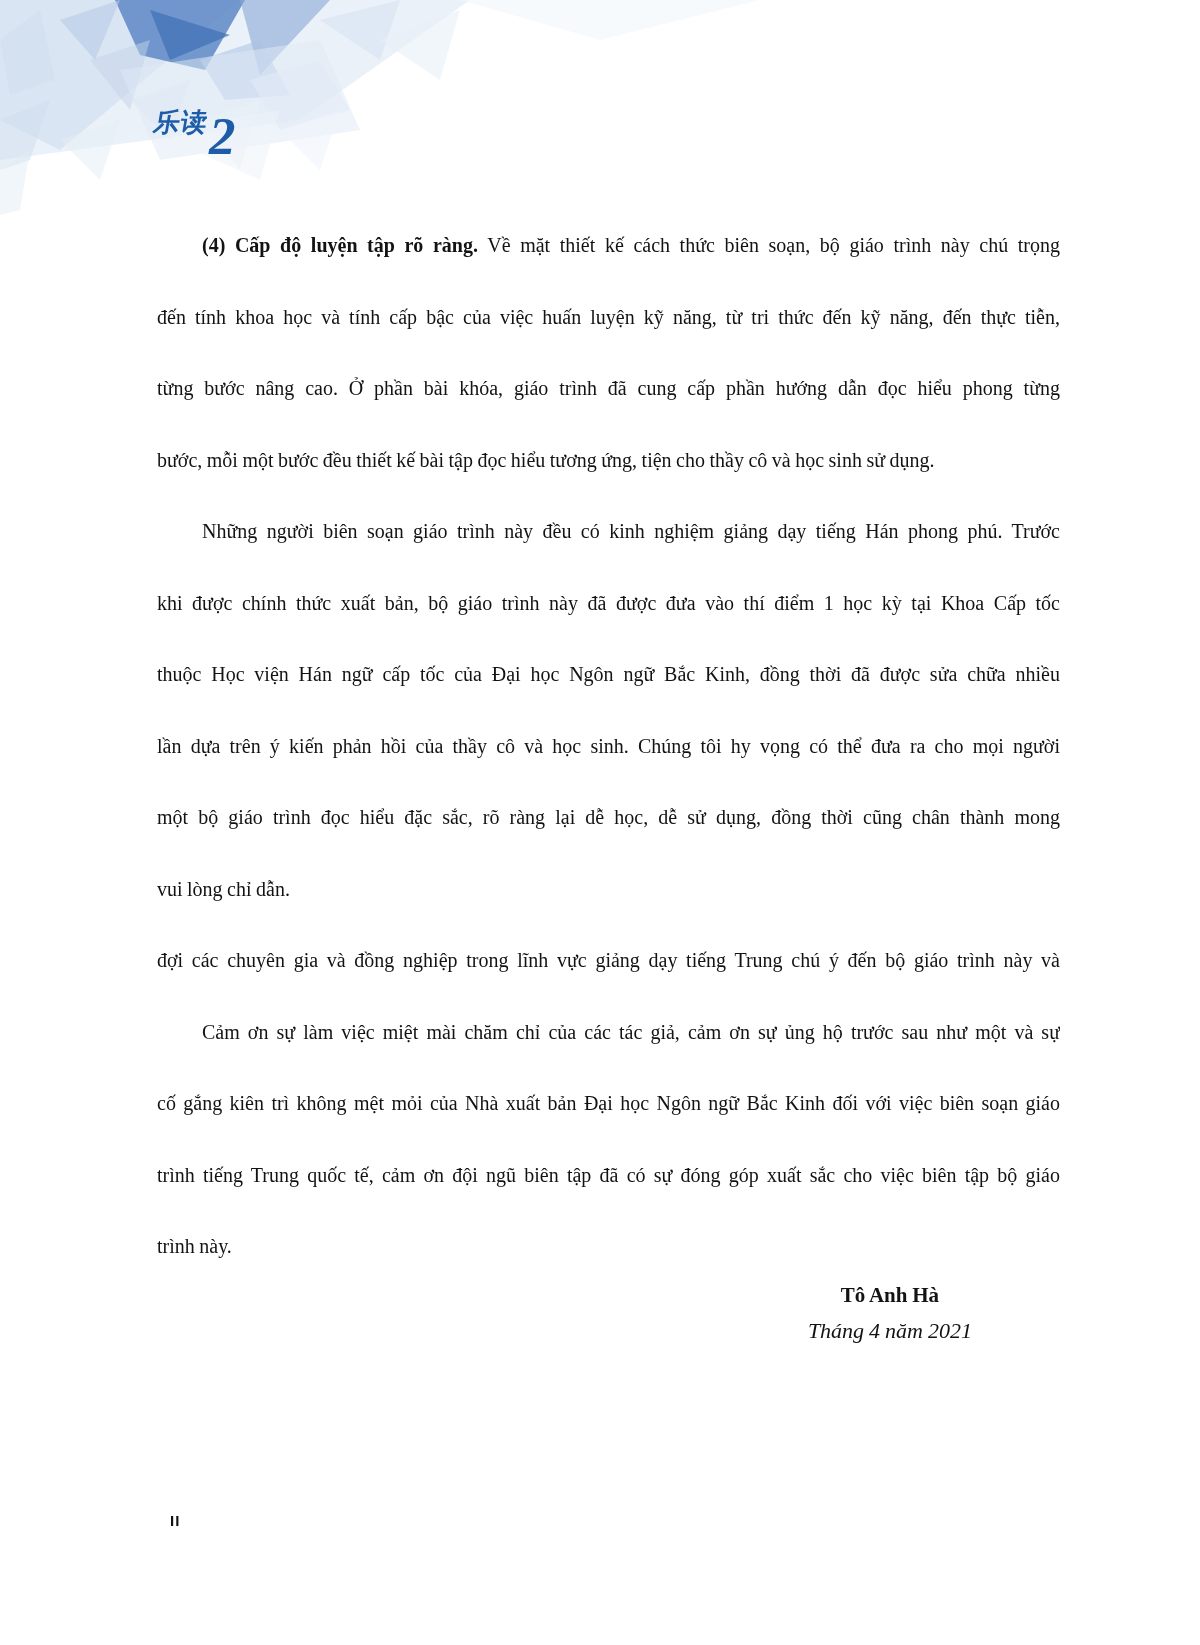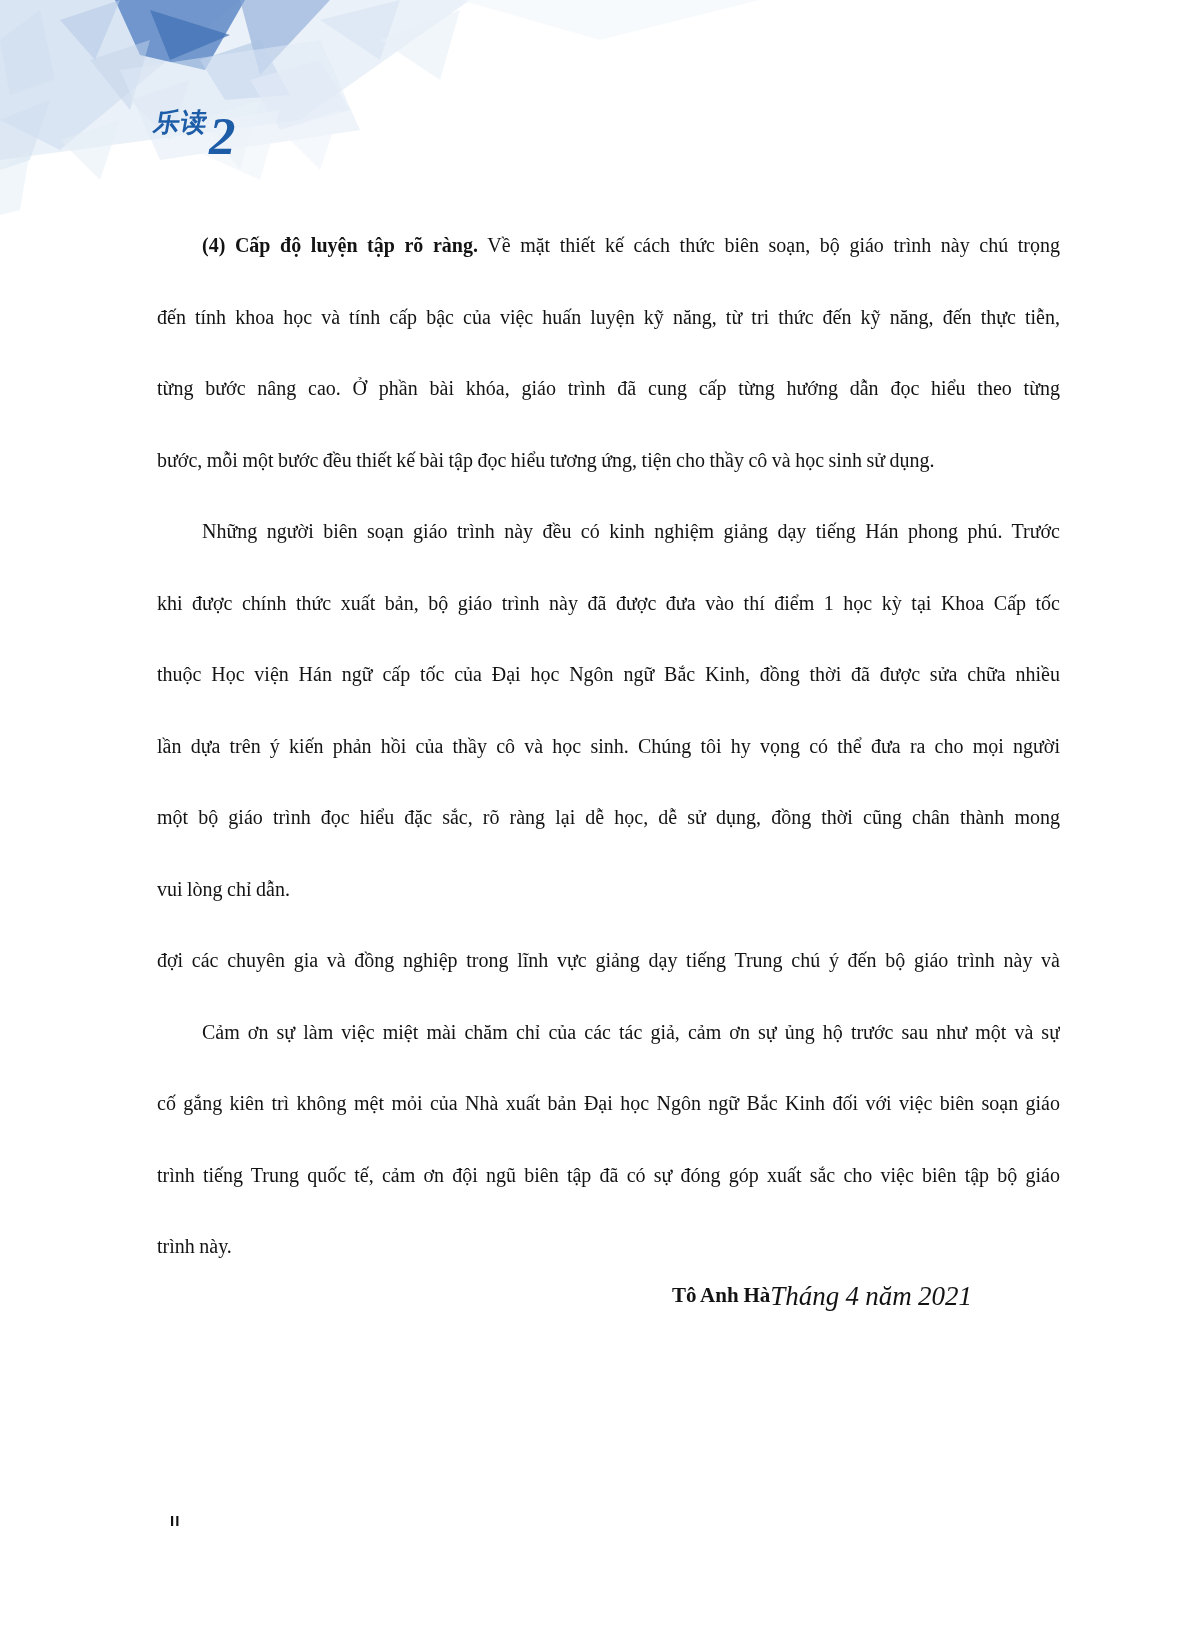--- a/index.html
+++ b/index.html
@@ -77,32 +77,32 @@
   .line.last  { text-align-last: left; }
   .line b { font-weight: bold; }
 
   
   .signature {
     margin-top: 13px;
     margin-left: auto;
     margin-right: 88px;
     width: max-content;
     display: flex;
-    flex-direction: row;
+    flex-direction: column;
     align-items: center;
   }
   .sig-name {
     font-weight: bold;
     font-size: 21px;
     line-height: 35.5px;
     color: #131313;
   }
   .sig-date {
     font-style: italic;
-    font-size: 27px;
+    font-size: 22px;
     line-height: 36px;
     color: #131313;
     text-align: right;
   }
 
   
   .folio {
     position: absolute;
     left: 170px;
     top: 1511px;
@@ -148,21 +148,21 @@
   <div class="logo">
     <span class="logo-cjk" style="color: rgb(29, 92, 167);">乐读</span>
     <span class="logo-num" style="color: rgb(29, 92, 167);">2</span>
   </div>
 
   <div class="content">
 
     <div class="para">
         <div class="line first"><b>(4) Cấp độ luyện tập rõ ràng.</b> Về mặt thiết kế cách thức biên soạn, bộ giáo trình này chú trọng</div>
         <div class="line">đến tính khoa học và tính cấp bậc của việc huấn luyện kỹ năng, từ tri thức đến kỹ năng, đến thực tiễn,</div>
-        <div class="line">từng bước nâng cao. Ở phần bài khóa, giáo trình đã cung cấp từng hướng dẫn đọc hiểu theo từng</div>
+        <div class="line">từng bước nâng cao. Ở phần bài khóa, giáo trình đã cung cấp phần hướng dẫn đọc hiểu phong từng</div>
         <div class="line last">bước, mỗi một bước đều thiết kế bài tập đọc hiểu tương ứng, tiện cho thầy cô và học sinh sử dụng.</div>
       </div>
       <div class="para">
         <div class="line first">Những người biên soạn giáo trình này đều có kinh nghiệm giảng dạy tiếng Hán phong phú. Trước</div>
         <div class="line">khi được chính thức xuất bản, bộ giáo trình này đã được đưa vào thí điểm 1 học kỳ tại Khoa Cấp tốc</div>
         <div class="line">thuộc Học viện Hán ngữ cấp tốc của Đại học Ngôn ngữ Bắc Kinh, đồng thời đã được sửa chữa nhiều</div>
         <div class="line">lần dựa trên ý kiến phản hồi của thầy cô và học sinh. Chúng tôi hy vọng có thể đưa ra cho mọi người</div>
         <div class="line">một bộ giáo trình đọc hiểu đặc sắc, rõ ràng lại dễ học, dễ sử dụng, đồng thời cũng chân thành mong</div>
         <div class="line last">vui lòng chỉ dẫn.</div>
         <div class="line">đợi các chuyên gia và đồng nghiệp trong lĩnh vực giảng dạy tiếng Trung chú ý đến bộ giáo trình này và</div>

